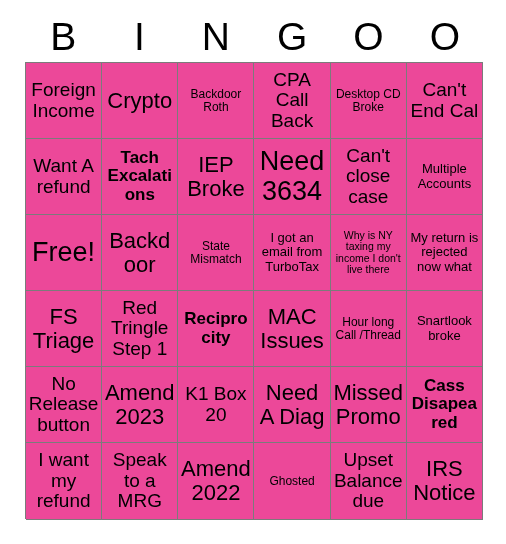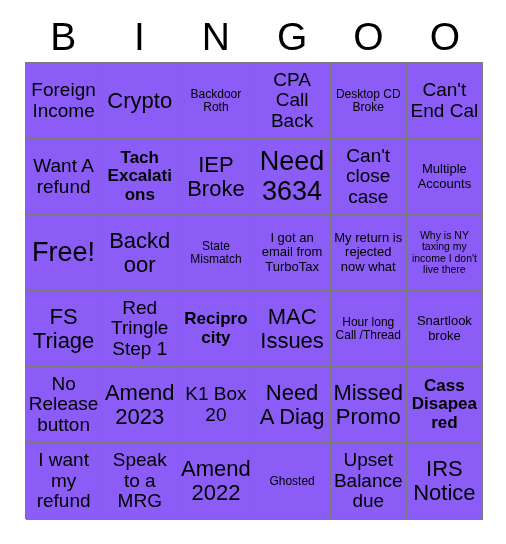--- a/index.html
+++ b/index.html
@@ -54,21 +54,21 @@
   .cell {
     border-right: 1px solid #7b7b7b;
     border-bottom: 1px solid #7b7b7b;
     box-sizing: border-box;
     display: flex;
     align-items: center;
     justify-content: center;
     text-align: center;
     padding: 1px 2px;
     overflow: hidden;
-    background: #8b5cf6;
+    background: #ec4899;
   }
   .cell span {
     display: block;
     width: 100%;
     line-height: 1.08;
     word-wrap: break-word;
     hyphens: none;
   }
   
   .fs-xl span { font-size: 27px; }
@@ -135,26 +135,26 @@
       </div>
       <div class="cell fs-lg">
         <span>Backdoor</span>
       </div>
       <div class="cell fs-sm">
         <span>State Mismatch</span>
       </div>
       <div class="cell fs-xs">
         <span>I got an email from TurboTax</span>
       </div>
-      <div class="cell fs-xs">
-        <span>My return is rejected now what</span>
-      </div>
       <div class="cell fs-tiny">
         <span>Why is NY taxing my income I don't live there</span>
       </div>
+      <div class="cell fs-xs">
+        <span>My return is rejected now what</span>
+      </div>
       <div class="cell fs-lg">
         <span>FS Triage</span>
       </div>
       <div class="cell fs-md">
         <span>Red Tringle Step 1</span>
       </div>
       <div class="cell fs-xxs">
         <span>Reciprocity</span>
       </div>
       <div class="cell fs-lg">

